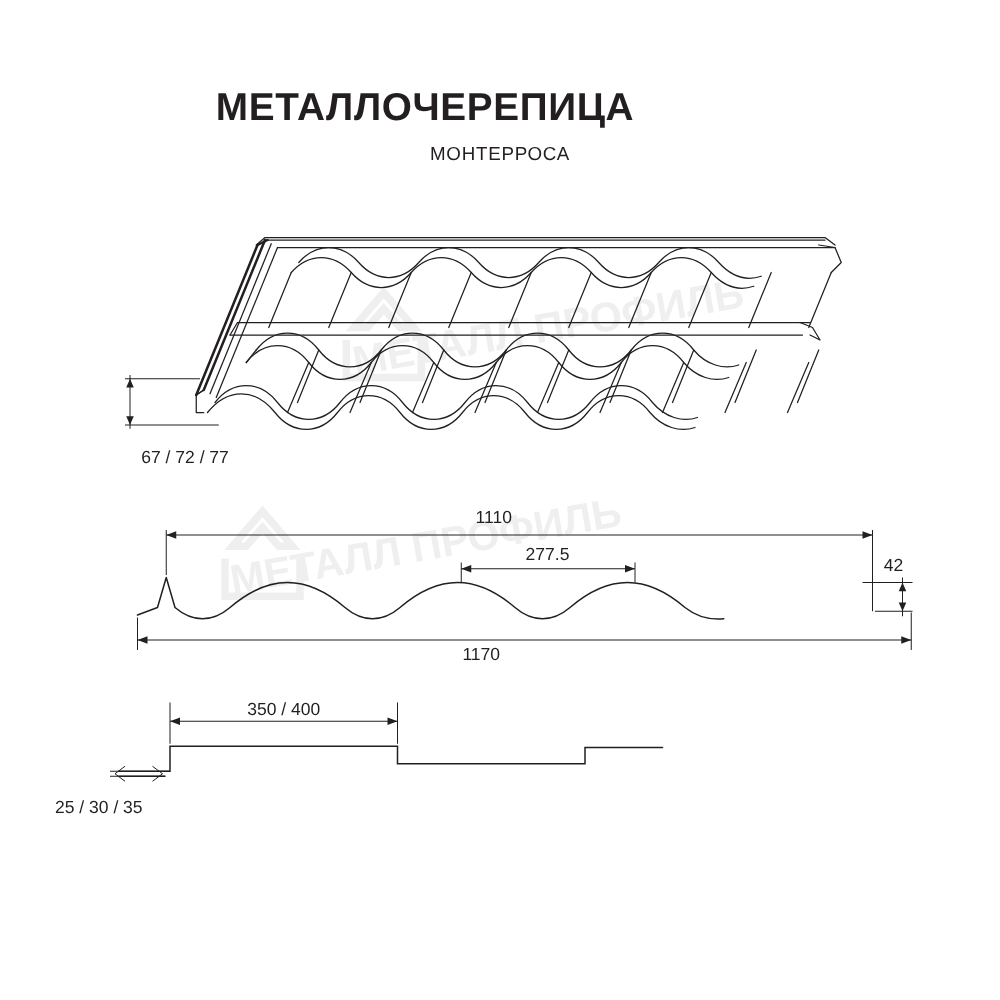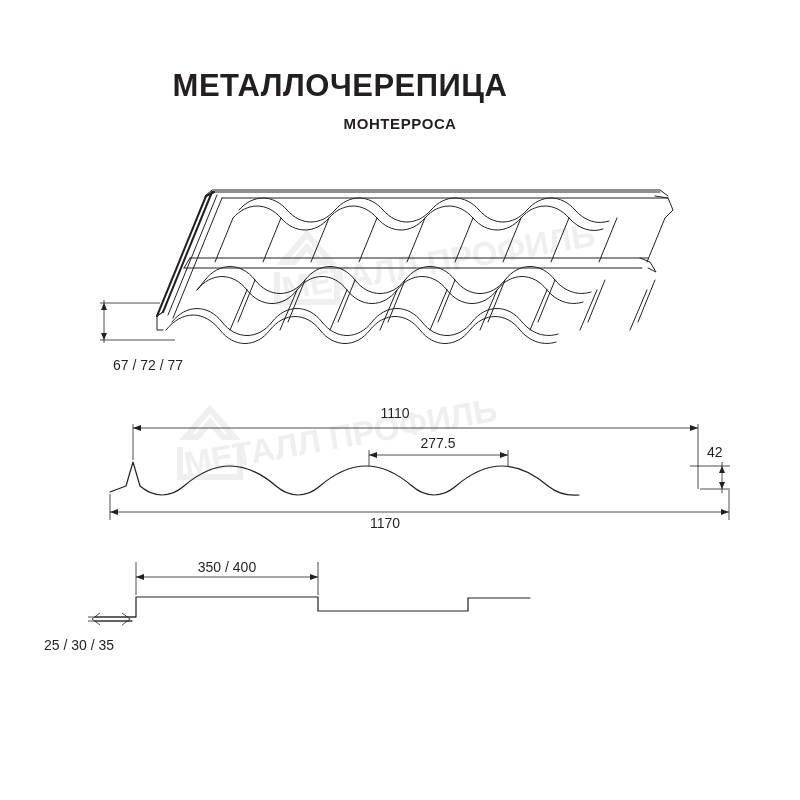--- a/index.html
+++ b/index.html
@@ -27,21 +27,21 @@
     letter-spacing: 0.5px;
     color: #231f20;
   }
   .subtitle {
     position: absolute;
     top: 115px;
     left: 0;
     width: 800px;
     text-align: center;
     font-size: 15px;
-    font-weight: bold;
+    font-weight: normal;
     letter-spacing: 0.6px;
     color: #231f20;
   }
   .drawing {
     position: absolute;
     top: 0;
     left: 0;
     width: 800px;
     height: 800px;
   }

